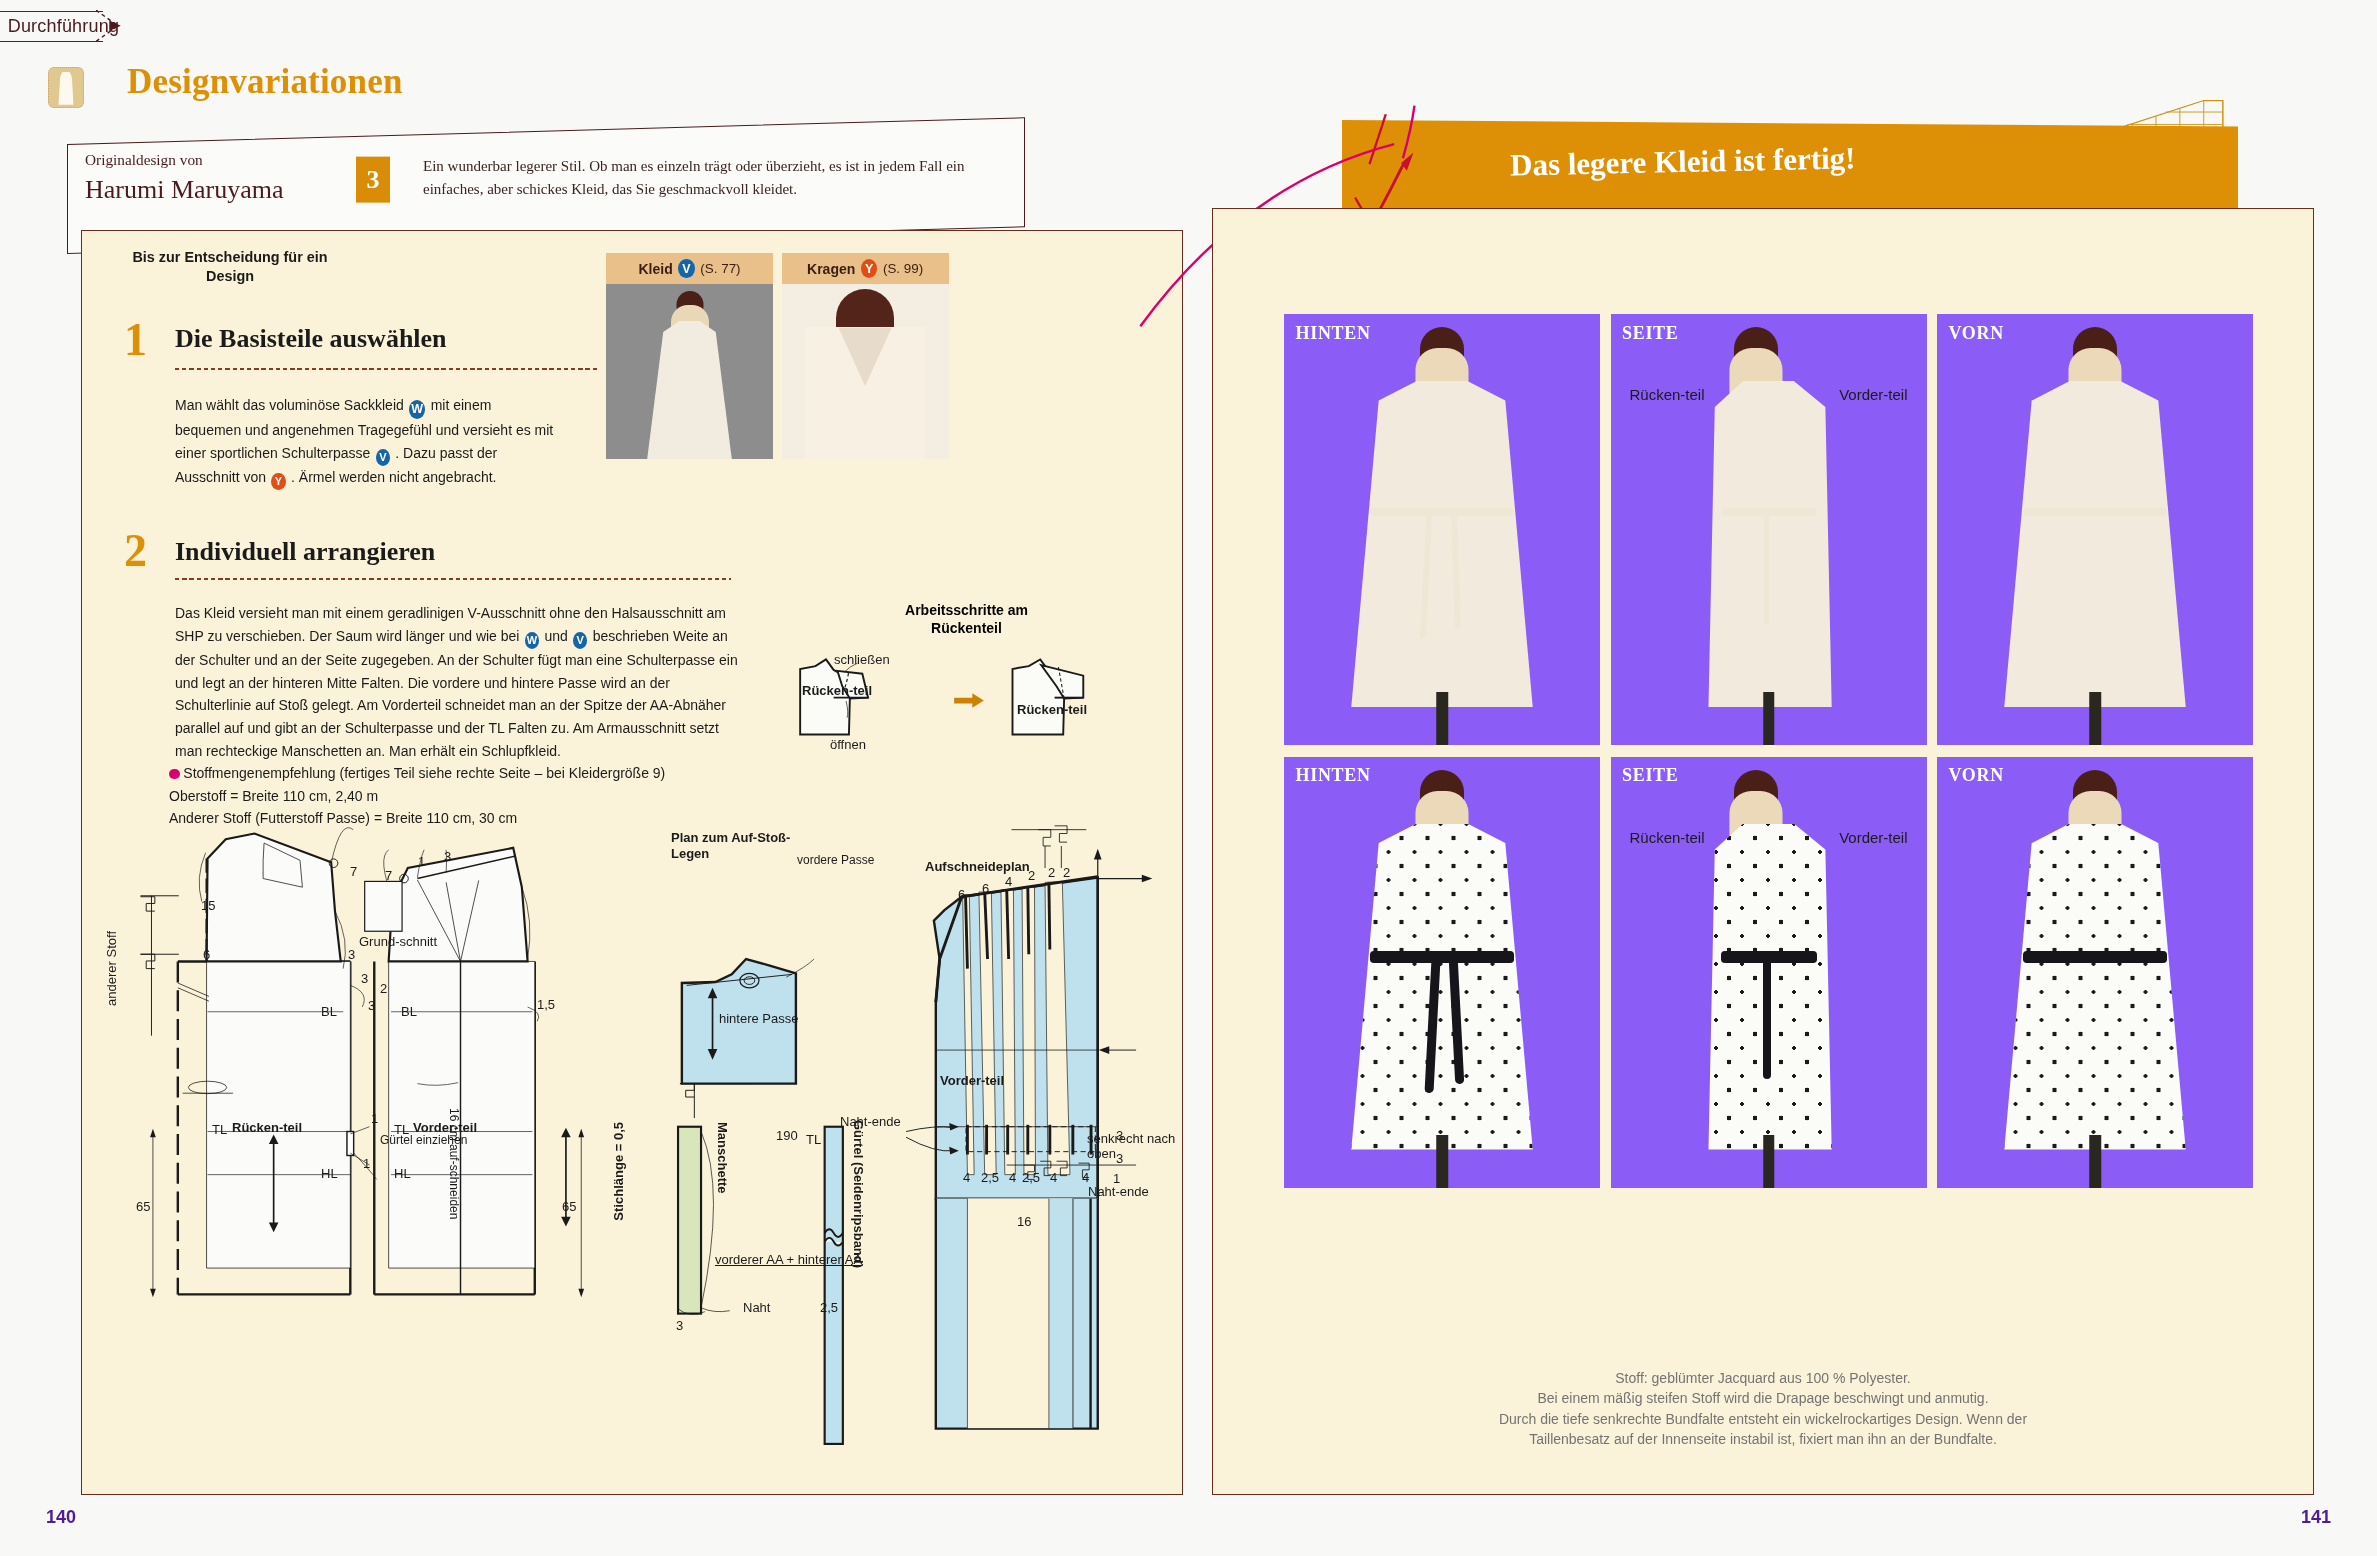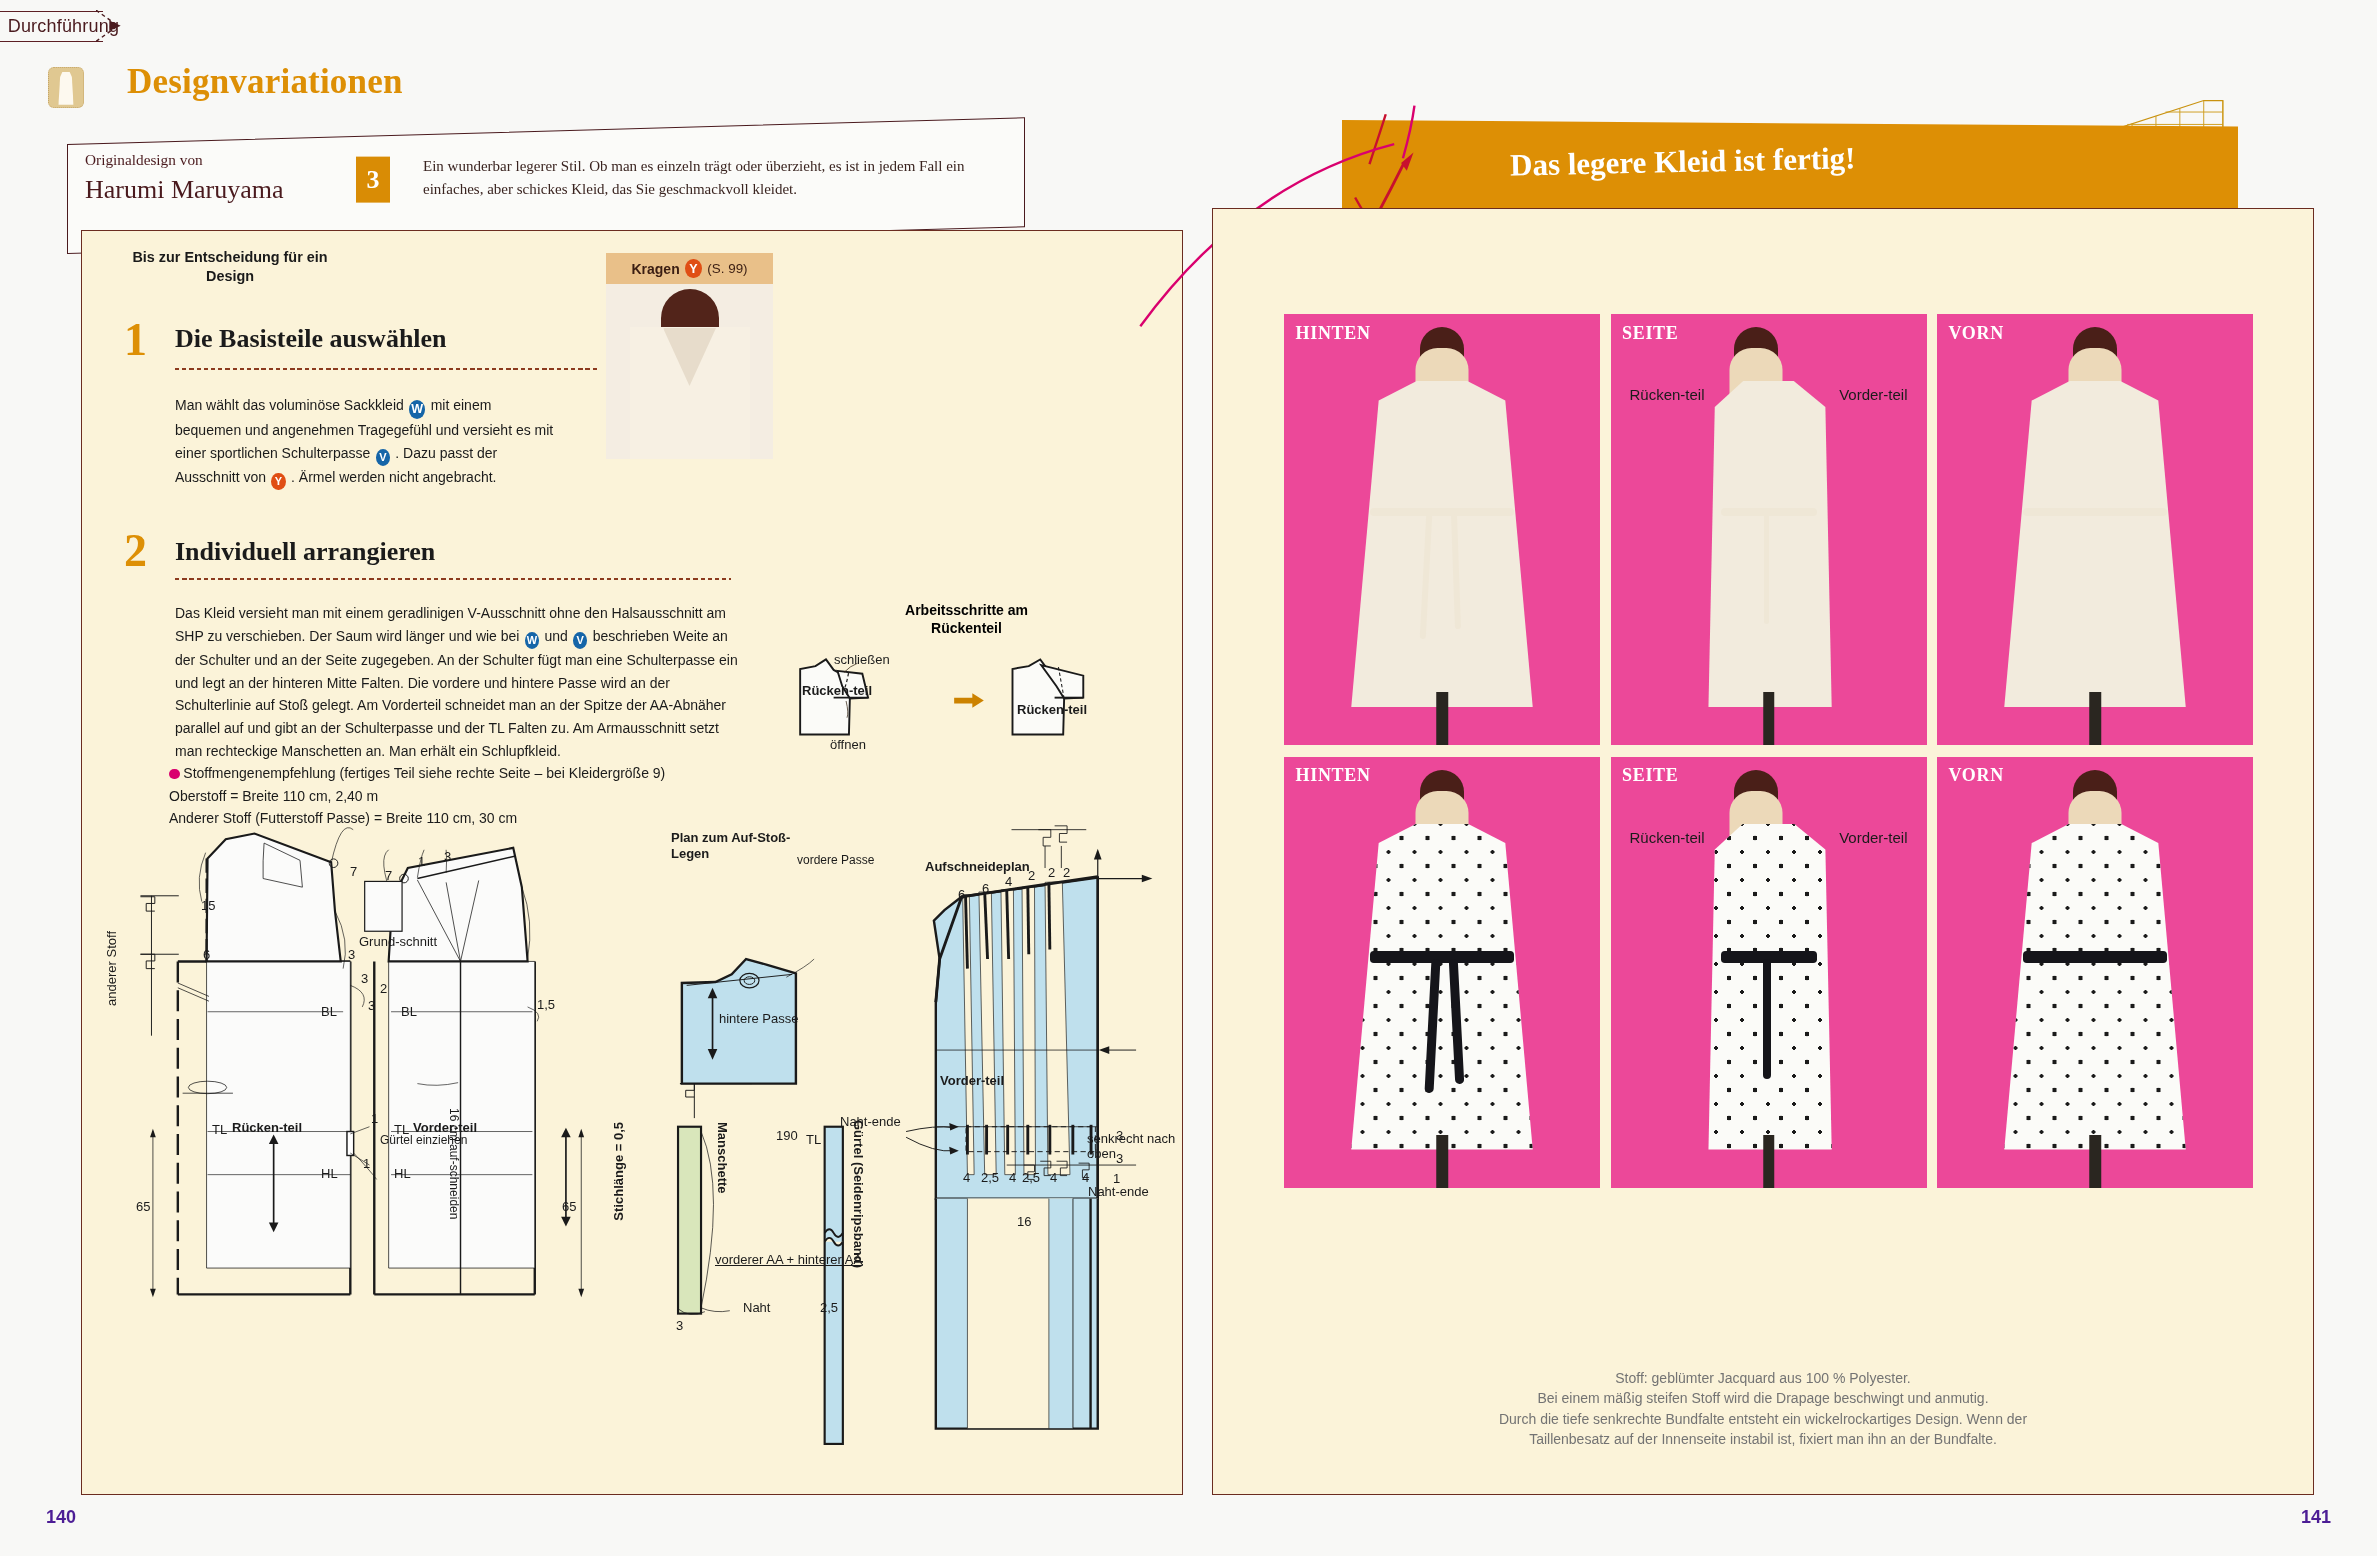--- a/index.html
+++ b/index.html
@@ -164,21 +164,21 @@
   .right-panel {
     position: absolute; left: 1212px; top: 208px; width: 1102px; height: 1287px;
     background: #fbf3d9; border: 1.4px solid #6b2c20;
   }
   .photo-grid {
     position: absolute; left: 1284px; top: 314px;
     display: grid; grid-template-columns: repeat(3, 316px);
     grid-template-rows: 431px 431px; gap: 11.5px 10.5px;
   }
   .photo {
-    position: relative; background: #ec4899; overflow: hidden;
+    position: relative; background: #8b5cf6; overflow: hidden;
   }
   .photo-tag {
     position: absolute; left: 11.5px; top: 8.6px; z-index: 5;
     font-family: "Liberation Serif", serif; font-weight: bold;
     font-size: 18px; color: #fff; letter-spacing: 0.7px;
   }
   .photo-side-label {
     position: absolute; z-index: 5; font-size: 15px; color: #1b1b1b;
     text-align: center; line-height: 1.2;
   }
@@ -549,20 +549,32 @@
     <div class="diagram-label" style="left:1000px; top:939px;">4</div>
     <div class="diagram-label" style="left:1031px; top:940px;">1</div>
     <div class="diagram-label" style="left:1034px; top:897px;">3</div>
     <div class="diagram-label" style="left:1034px; top:920px;">3</div>
     <div class="diagram-label" style="left:935px; top:983px;">16</div>
   </div>
 
   <div class="thumbs">
     <div class="thumb">
       <div class="thumb-cap">
+        <span>Kleid</span>
+        <span class="chip blue">V</span>
+        <span class="pg">(S. 77)</span>
+      </div>
+      <div class="thumb-img">
+        <div class="mann-neck"></div>
+          <div class="mann-body"></div>
+          <div class="dress-a"></div>
+      </div>
+    </div>
+    <div class="thumb">
+      <div class="thumb-cap">
         <span>Kragen</span>
         <span class="chip red">Y</span>
         <span class="pg">(S. 99)</span>
       </div>
       <div class="thumb-img">
         <div class="collar-photo">
           <div class="collar-neck"></div>
           <div class="collar-torso"></div>
           <div class="collar-v"></div>
         </div>

